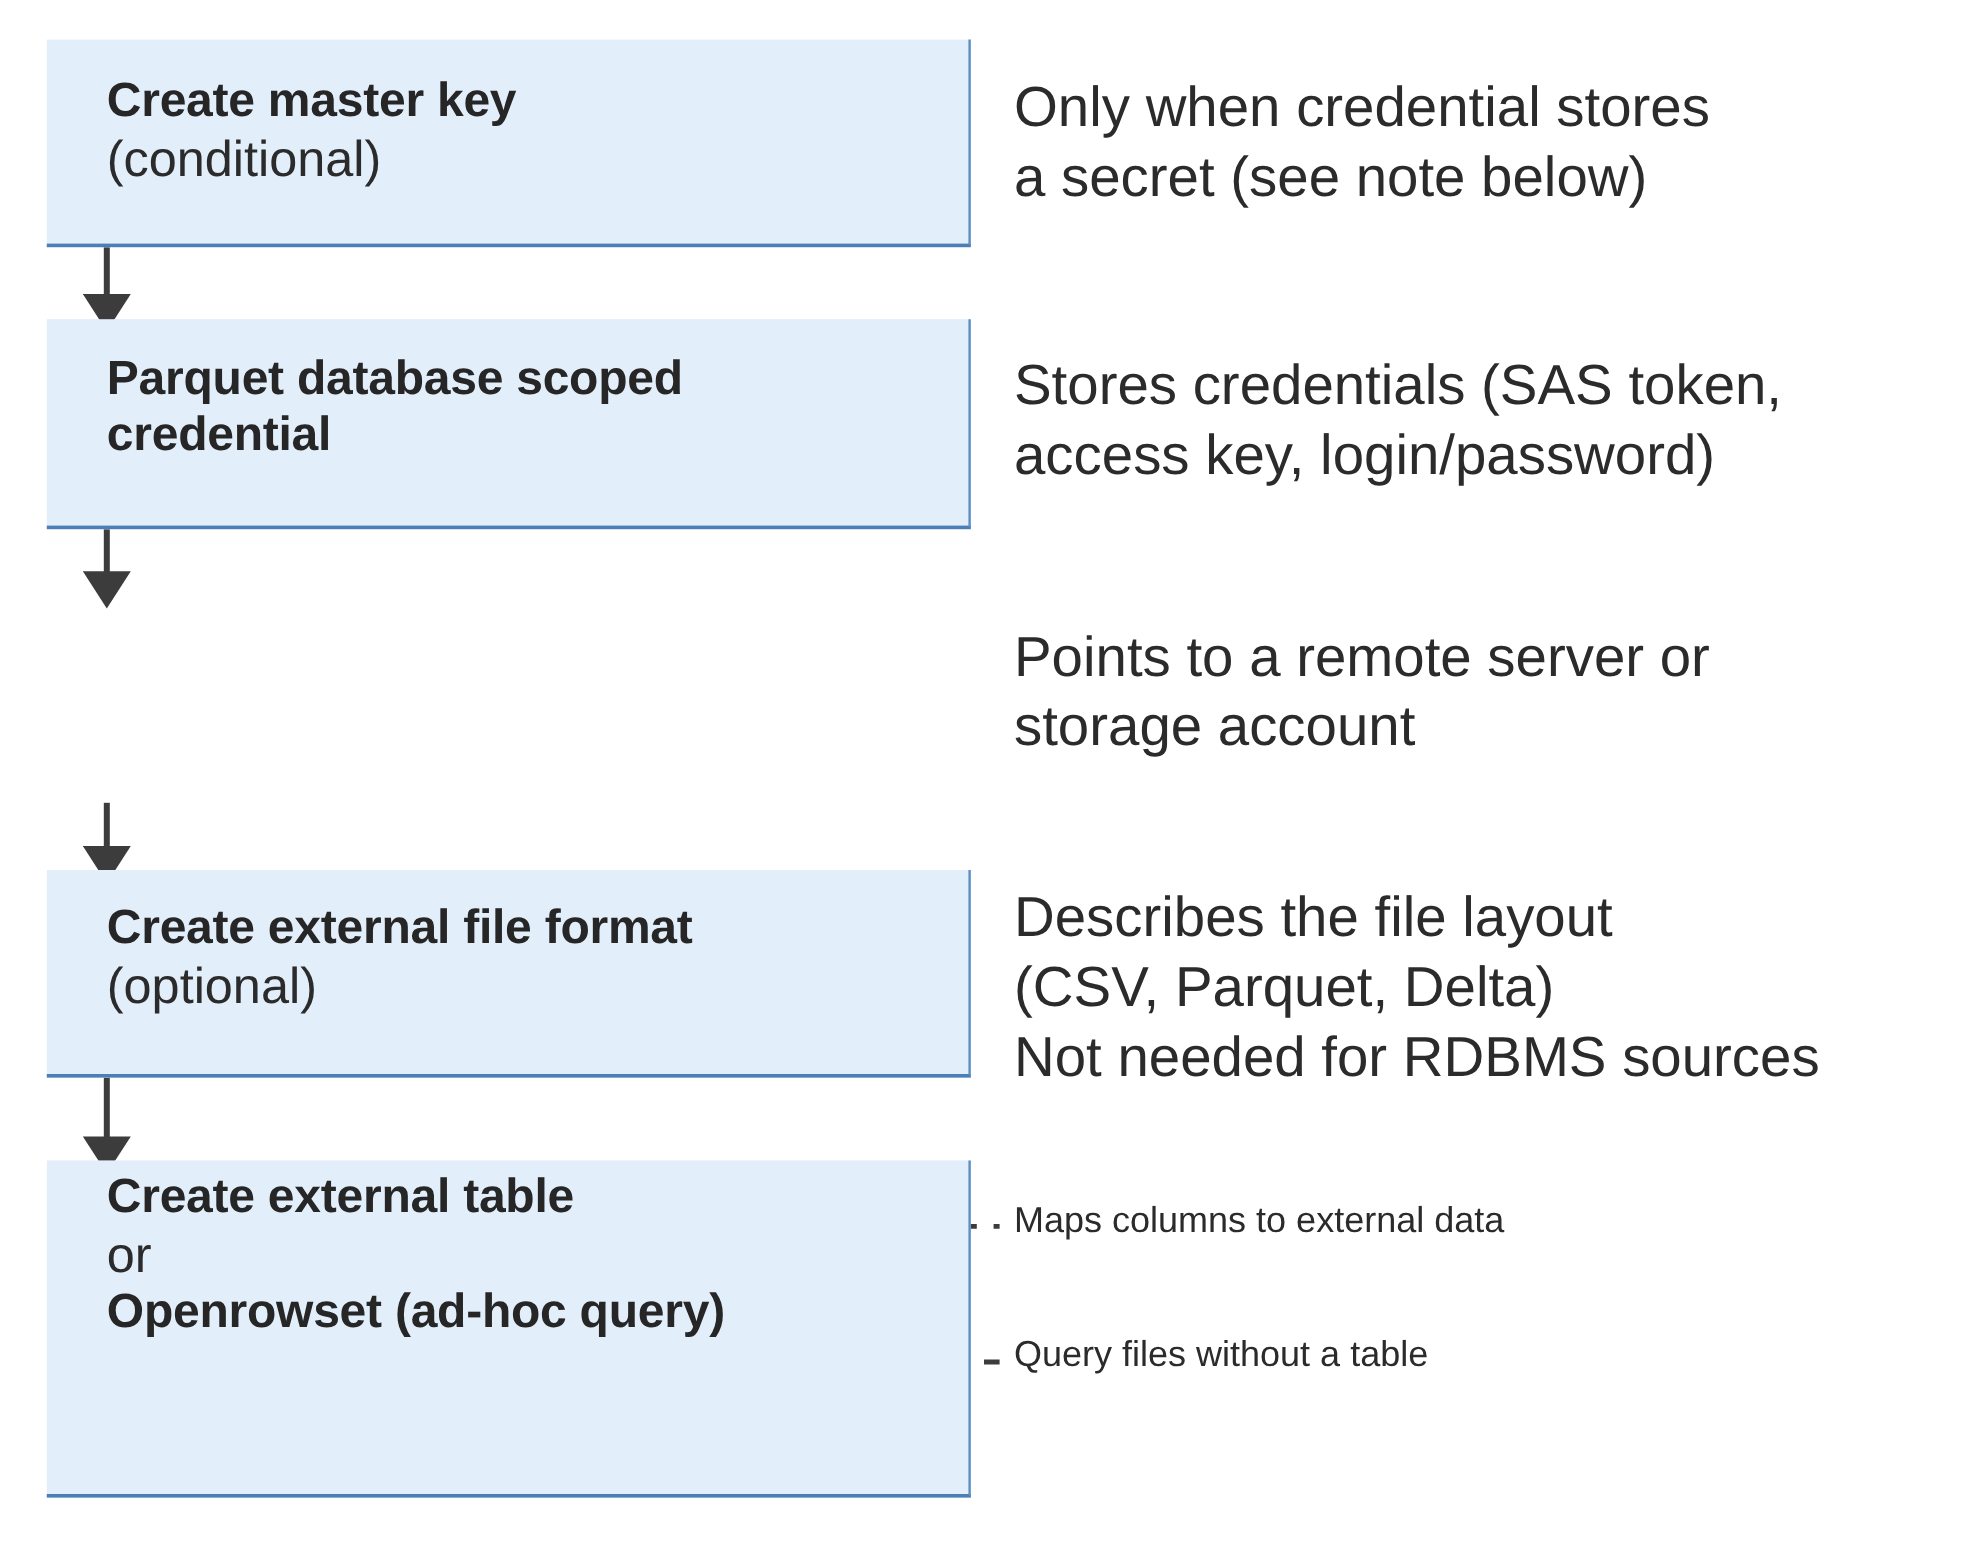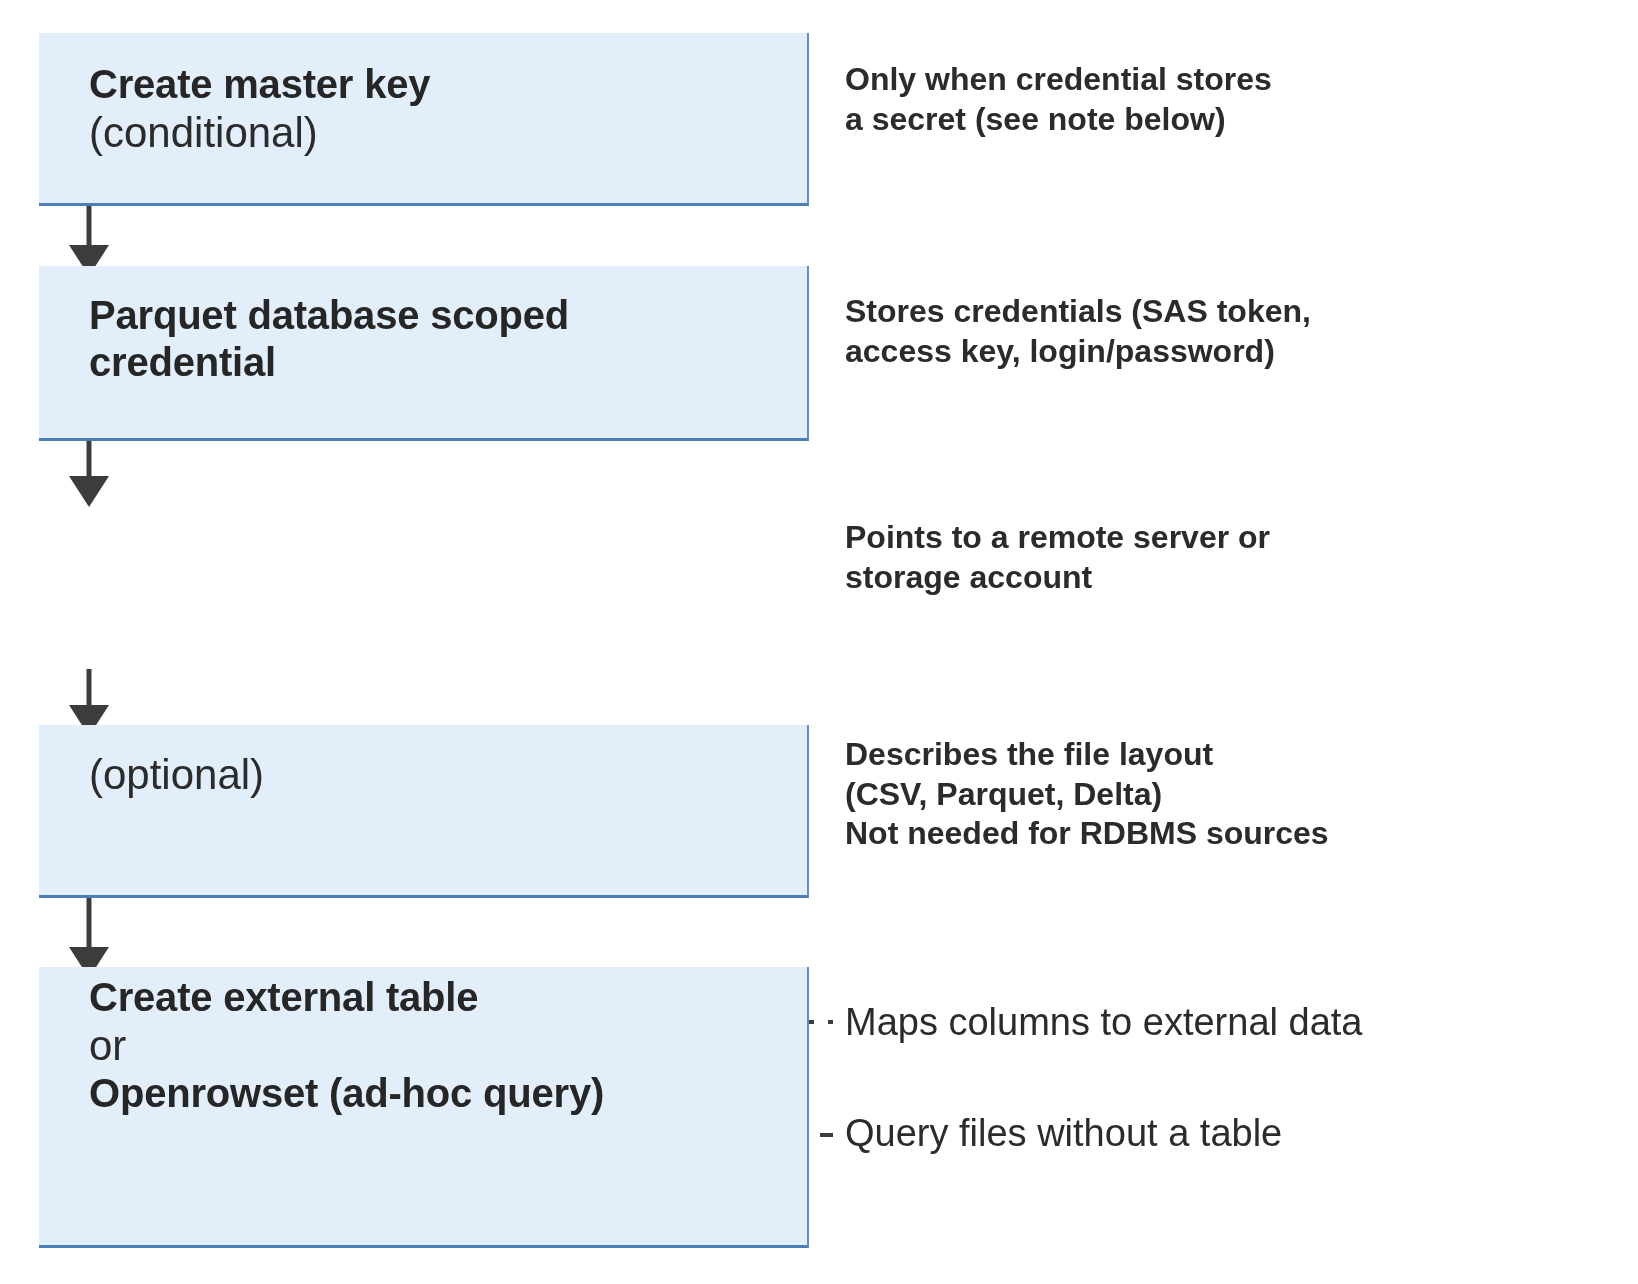--- a/index.html
+++ b/index.html
@@ -69,35 +69,35 @@
   #box-file-format     { top: 725px;  height: 170px; }
   #box-file-format .step-text  { top: 25px; }
 
   #box-external-table  { top: 967px;  height: 278px; }
   #box-external-table .step-text { top: 7px; }
 
   
   .annotation {
     position: absolute;
     left: 845px;
-    font-size: 32px;
-    font-weight: bold;
+    font-size: 47px;
+    font-weight: normal;
     line-height: 1.24;
     color: #2b2b2b;
     white-space: pre-line;
   }
   #note-master-key   { top: 60px;  }
   #note-scoped-cred  { top: 292px; }
   #note-data-source  { top: 518px; }
   #note-file-format  { top: 735px; }
 
   .annotation-inline {
     position: absolute;
     left: 845px;
-    font-size: 38px;
+    font-size: 30px;
     line-height: 1.2;
     color: #2b2b2b;
   }
   #note-ext-table   { top: 1000px; }
   #note-openrowset  { top: 1111px; }
 
   
   #arrow-layer {
     position: absolute;
     left: 0;
@@ -160,20 +160,21 @@
     </div>
   </div>
   <div class="annotation" id="note-scoped-cred">Stores credentials (SAS token,
 access key, login/password)</div>
 
   <div class="annotation" id="note-data-source">Points to a remote server or
 storage account</div>
 
   <div class="step-box" id="box-file-format">
     <div class="step-text">
+      <span class="step-title">Create external file format</span>
       <span class="step-sub">(optional)</span>
     </div>
   </div>
   <div class="annotation" id="note-file-format">Describes the file layout
 (CSV, Parquet, Delta)
 Not needed for RDBMS sources</div>
 
   <div class="step-box" id="box-external-table">
     <div class="step-text">
       <span class="step-title">Create external table</span>

